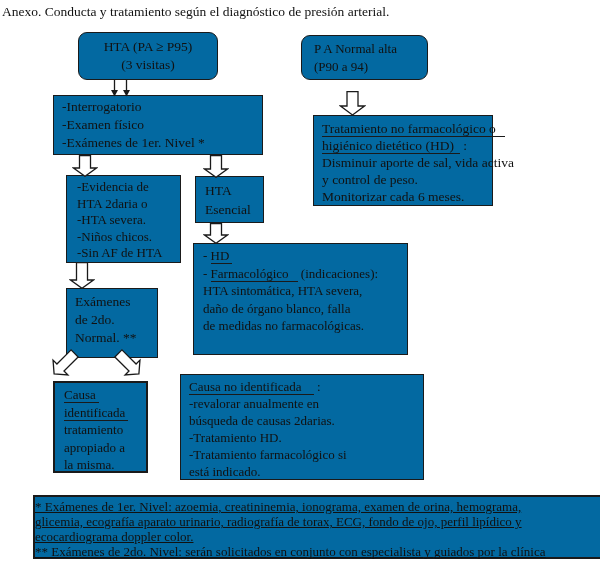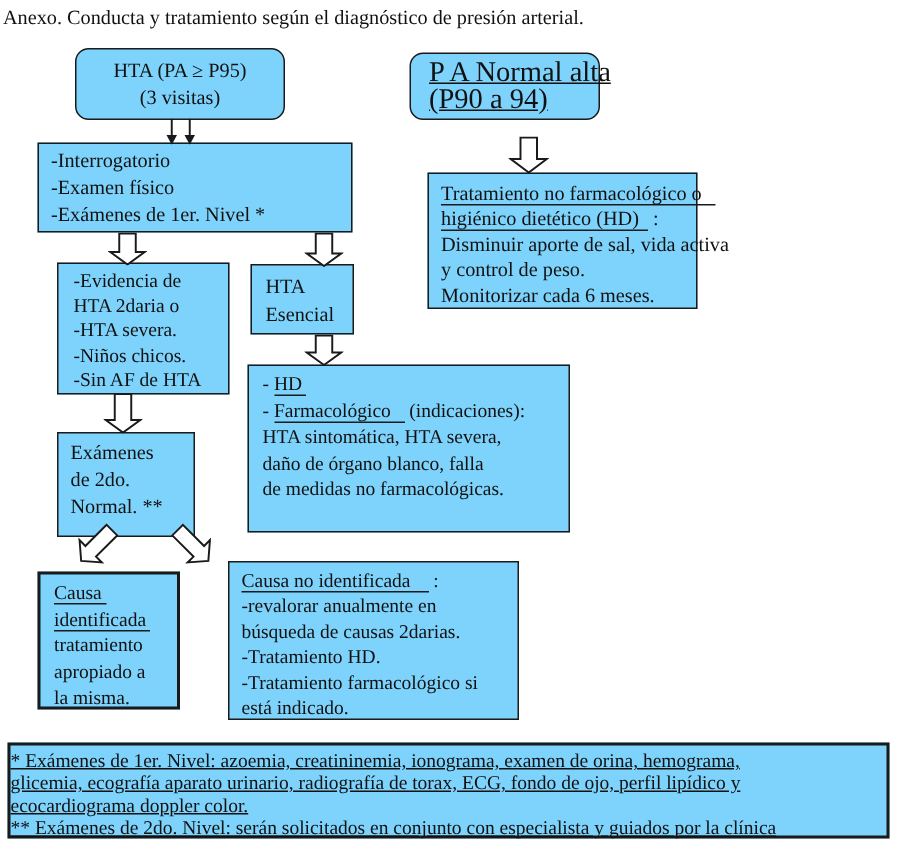--- a/index.html
+++ b/index.html
@@ -2,39 +2,39 @@
 <html><head>
 <meta charset="utf-8">
 <style>
   html,body{margin:0;padding:0;background:#fff;}
   #canvas{
     position:relative;width:600px;height:575px;background:#fff;
     font-family:"Liberation Serif","DejaVu Serif",serif;color:#111;
     overflow:hidden;
   }
   .title{position:absolute;left:2px;top:4px;width:560px;font-size:13.5px;}
-  .box{position:absolute;border:1.5px solid #1a1a1a;background:#7dd3fc;box-sizing:border-box;z-index:1;}
+  .box{position:absolute;border:1.5px solid #1a1a1a;background:#0369a1;box-sizing:border-box;z-index:1;margin-left:28px;}
   .rounded{border-radius:9px;}
   .b2{border-width:2px;}
   .ln{white-space:pre;}
   .u{border-bottom:1.2px solid #1a1a1a;}
   .pr3{padding-right:3px;} .pr6{padding-right:6px;} .pr9{padding-right:9px;} .pr12{padding-right:12px;}
   .arrow{position:absolute;z-index:2;}
   svg{display:block;}
   
   #node-hta{left:50px;top:32px;width:140px;height:48px;text-align:center;font-size:13.5px;line-height:18px;padding-top:5px;}
-  #node-pa-normal{left:273px;top:35px;width:127px;height:45px;font-size:19px;line-height:18px;padding:4px 0 0 12px;text-decoration:underline;}
+  #node-pa-normal{left:273px;top:35px;width:127px;height:45px;font-size:13px;line-height:18px;padding:4px 0 0 12px;}
   #node-first-level{left:25px;top:95px;width:210px;height:60px;font-size:13.5px;line-height:18px;padding:2px 0 16px 8px;}
   #node-hd{left:285px;top:115px;width:180px;height:91px;font-size:13.5px;line-height:17px;padding:4px 0 0 8px;}
   #node-evidencia{left:38px;top:175px;width:115px;height:88px;font-size:13px;line-height:16.5px;padding:3px 0 0 10px;}
   #node-esencial{left:167px;top:176px;width:69px;height:47px;font-size:13.5px;line-height:19px;padding:4px 0 0 9px;}
   #node-tratamiento{left:165px;top:243px;width:215px;height:112px;font-size:13px;line-height:17.5px;padding:3px 0 0 9px;}
   #node-examenes{left:38px;top:288px;width:92px;height:70px;font-size:13.5px;line-height:18px;padding:4px 0 0 8px;}
   #node-causa-id{left:25px;top:381px;width:95px;height:92px;font-size:13px;line-height:17.5px;padding:3px 0 0 9px;}
-  #node-causa-no{left:152px;top:374px;width:194px;height:106px;font-size:13px;line-height:17px;padding:3px 0 0 8px;}
+  #node-causa-no{left:152px;top:374px;width:244px;height:106px;font-size:13px;line-height:17px;padding:3px 0 0 8px;}
   #footnotes{left:5px;top:495px;width:588px;height:64px;font-size:13px;line-height:15px;padding:2px 0 0 0;text-decoration:underline;}
 </style>
 </head>
 <body>
 
 <div id="canvas">
 
   <div class="title">Anexo. Conducta y tratamiento según el diagnóstico de presión arterial.</div>
 
   <div class="box rounded" id="node-hta">

